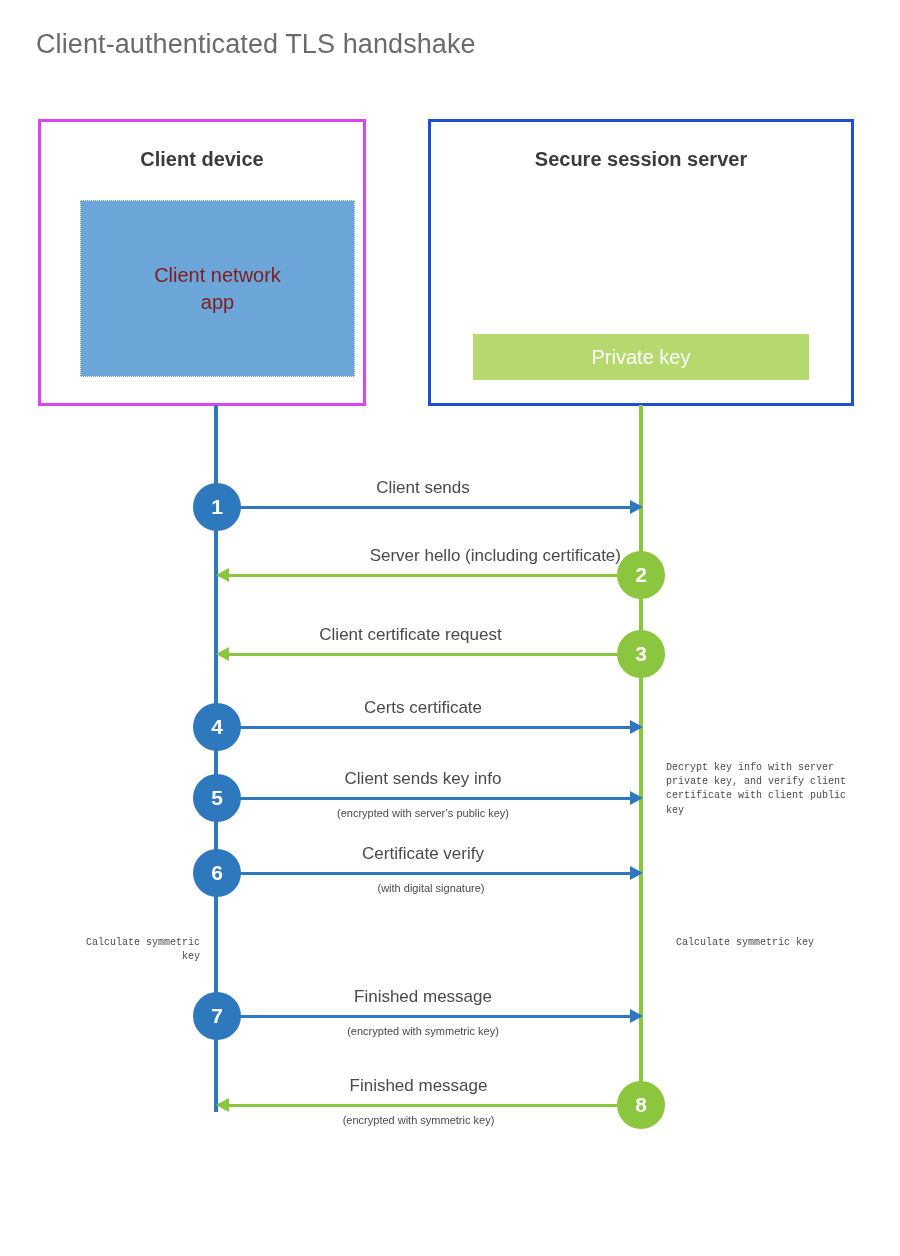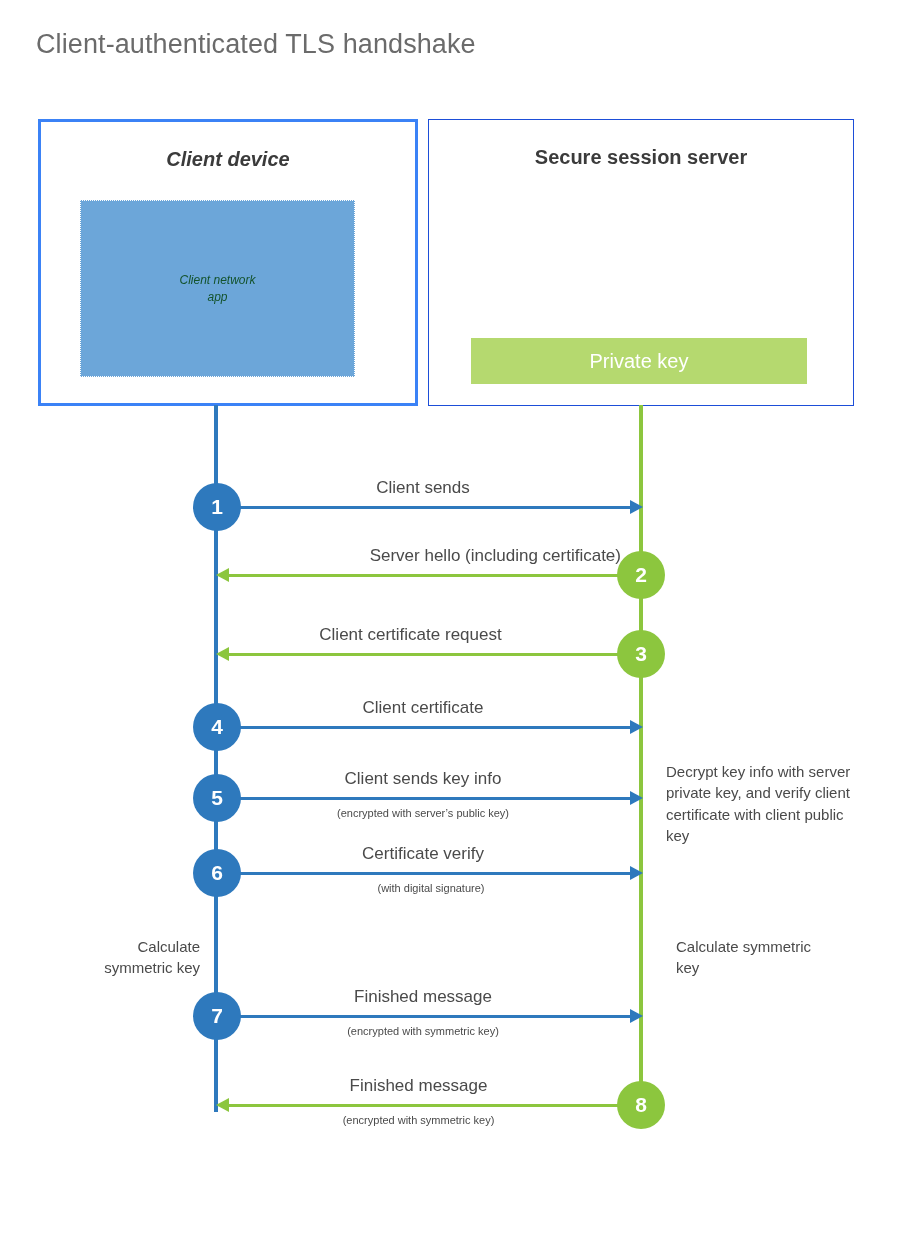--- a/index.html
+++ b/index.html
@@ -30,31 +30,30 @@
 
   
   .actor-box {
     position: absolute;
     background: #ffffff;
     box-sizing: border-box;
   }
   #client-device-box {
     left: 38px;
     top: 119px;
-    width: 380px;
+    width: 328px;
     height: 287px;
-    border: 3px solid #3b82f6;
-    font-style: italic;
+    border: 3px solid #d946ef;
   }
   #server-box {
     left: 428px;
     top: 119px;
     width: 426px;
     height: 287px;
-    border: 1px solid #1d4ed8;
+    border: 3px solid #1d4ed8;
   }
   .actor-title {
     position: absolute;
     left: 0;
     right: 0;
     top: 26px;
     text-align: center;
     font-size: 20px;
     font-weight: bold;
     color: #3b3b3b;
@@ -68,22 +67,22 @@
     width: 275px;
     height: 177px;
     background: #6ca6d9;
     border: 1px dotted #ffffff;
     box-sizing: border-box;
     display: flex;
     align-items: center;
     justify-content: center;
   }
   #client-app-rect .app-label {
-    color: #14532d;
-    font-size: 12px;
+    color: #7f1d1d;
+    font-size: 20px;
     font-weight: 300;
     text-align: center;
     line-height: 1.35;
   }
 
   
   .server-bar {
     position: absolute;
     left: 42px;
     width: 336px;
@@ -91,21 +90,21 @@
     background: #b5d96f;
     display: flex;
     align-items: center;
     justify-content: center;
     color: #ffffff;
     font-size: 20px;
     font-weight: 300;
   }
   #server-bar-0 { top: 79px; }
   #server-bar-1 { top: 141px; }
-  #server-bar-2 { top: 218px; }
+  #server-bar-2 { top: 212px; }
 
   
   .lifeline {
     position: absolute;
     width: 4px;
   }
   #client-lifeline {
     left: 214px;
     top: 405px;
     height: 707px;
@@ -175,23 +174,24 @@
     font-size: 11px;
     font-weight: 400;
     color: #4a4a4a;
     white-space: nowrap;
     top: 9px;
   }
 
   
   .side-note {
     position: absolute;
-    font-size: 15px;
+    font-size: 10px;
     line-height: 1.42;
     color: #4a4a4a;
+    font-family: Liberation Mono, monospace;
   }
   #note-decrypt {
     left: 666px;
     top: 761px;
     width: 190px;
     text-align: left;
   }
   #note-calc-client {
     left: 70px;
     top: 936px;
@@ -246,21 +246,21 @@
   <div class="msg-line green" style="left:229px; width:392px;"></div>
   <div class="arrow-head left green" style="left:216px;"></div>
   <div class="step-circle green" style="left:617px;">3</div>
   <div class="msg-label" style="left:208px; width:405px;">Client certificate request</div>
 </div>
 
 <div class="msg-row" style="top:727px">
   <div class="msg-line blue" style="left:216px; width:414px;"></div>
   <div class="arrow-head right blue" style="left:630px;"></div>
   <div class="step-circle blue" style="left:193px;">4</div>
-  <div class="msg-label" style="left:216px; width:414px;">Client certificate</div>
+  <div class="msg-label" style="left:216px; width:414px;">Certs certificate</div>
 </div>
 
 <div class="msg-row" style="top:798px">
   <div class="msg-line blue" style="left:216px; width:414px;"></div>
   <div class="arrow-head right blue" style="left:630px;"></div>
   <div class="step-circle blue" style="left:193px;">5</div>
   <div class="msg-label" style="left:216px; width:414px;">Client sends key info</div>
   <div class="msg-sub" style="left:216px; width:414px;">(encrypted with server’s public key)</div>
 </div>
 

